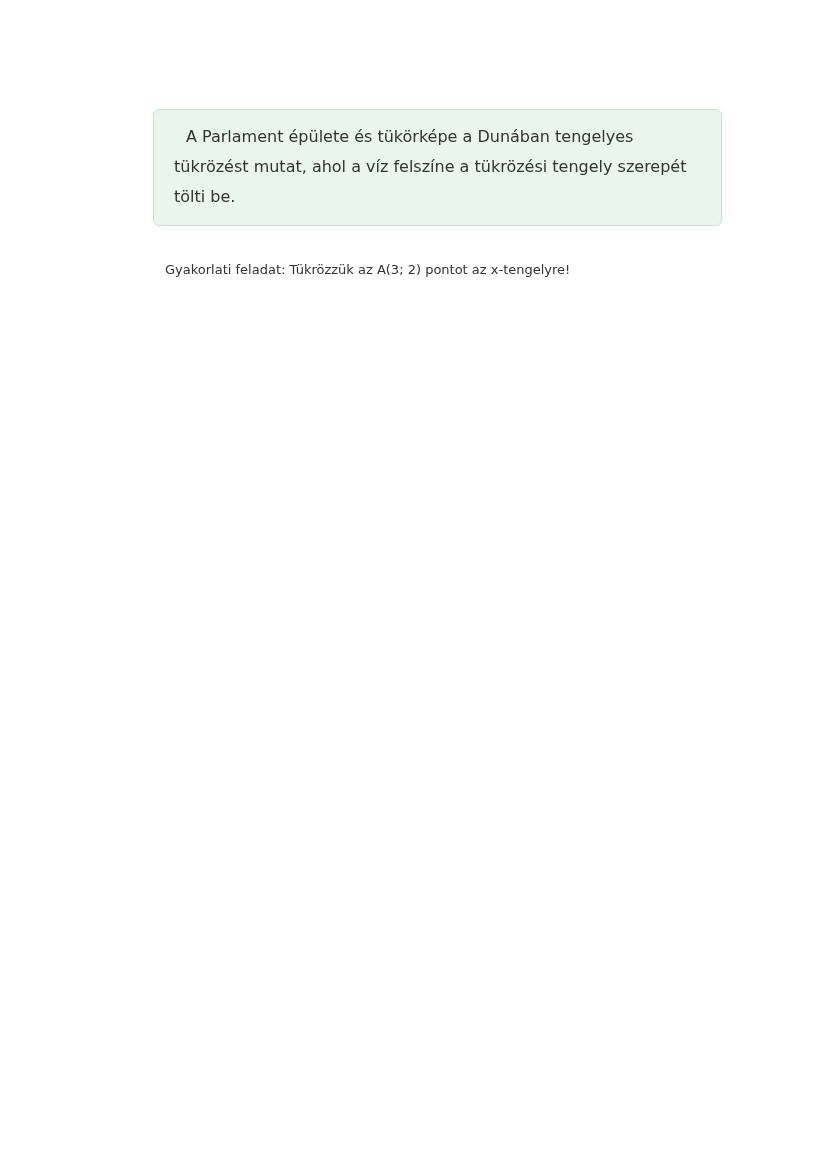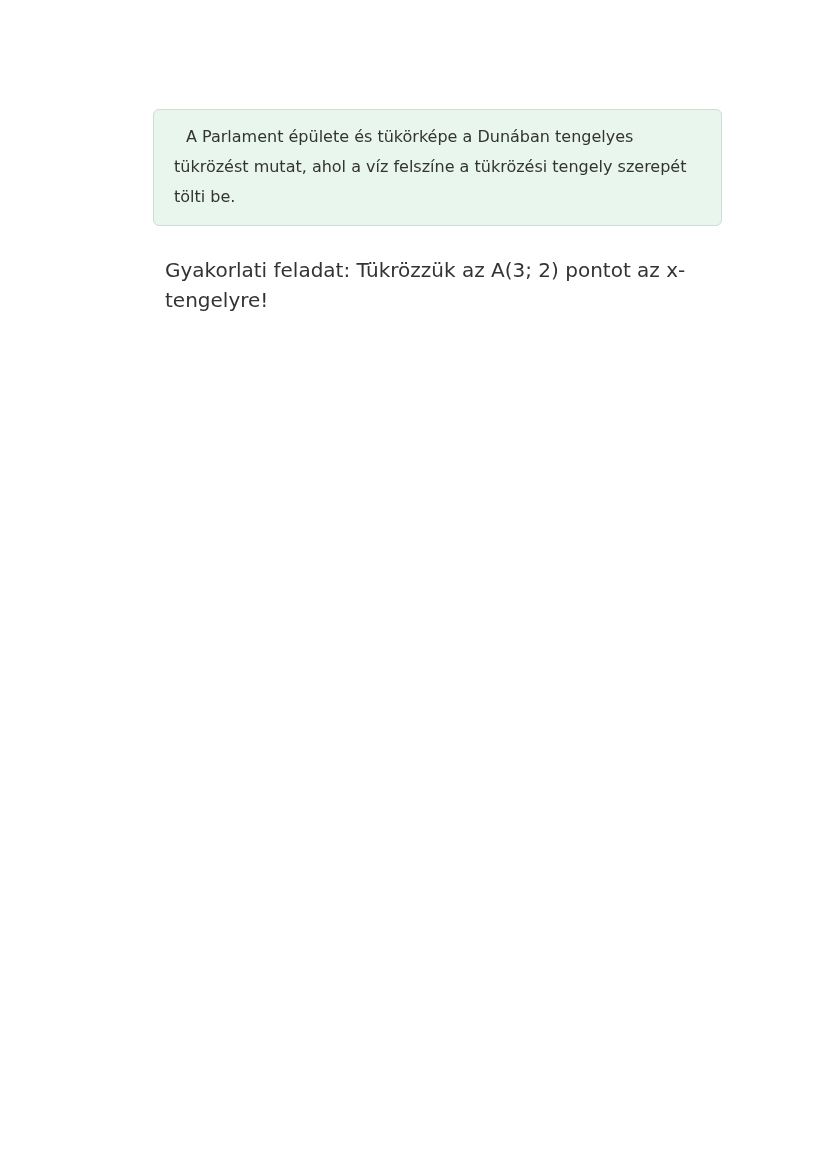--- a/index.html
+++ b/index.html
@@ -31,21 +31,21 @@
   .info-box {
     background: var(--box-bg);
     border: 1px solid var(--box-border);
     border-radius: 6px;
     padding: 12px 20px 13px 20px;
     font-size: 16px;
     line-height: 30px;
     margin-bottom: 17px;
   }
   .para {
-    font-size: 20px;
+    font-size: 13px;
     line-height: 30px;
     margin-top: 0;
     margin-bottom: 20px;
   }
 </style>
 </head>
 <body>
 
 <div class="page">
   <div class="content">

